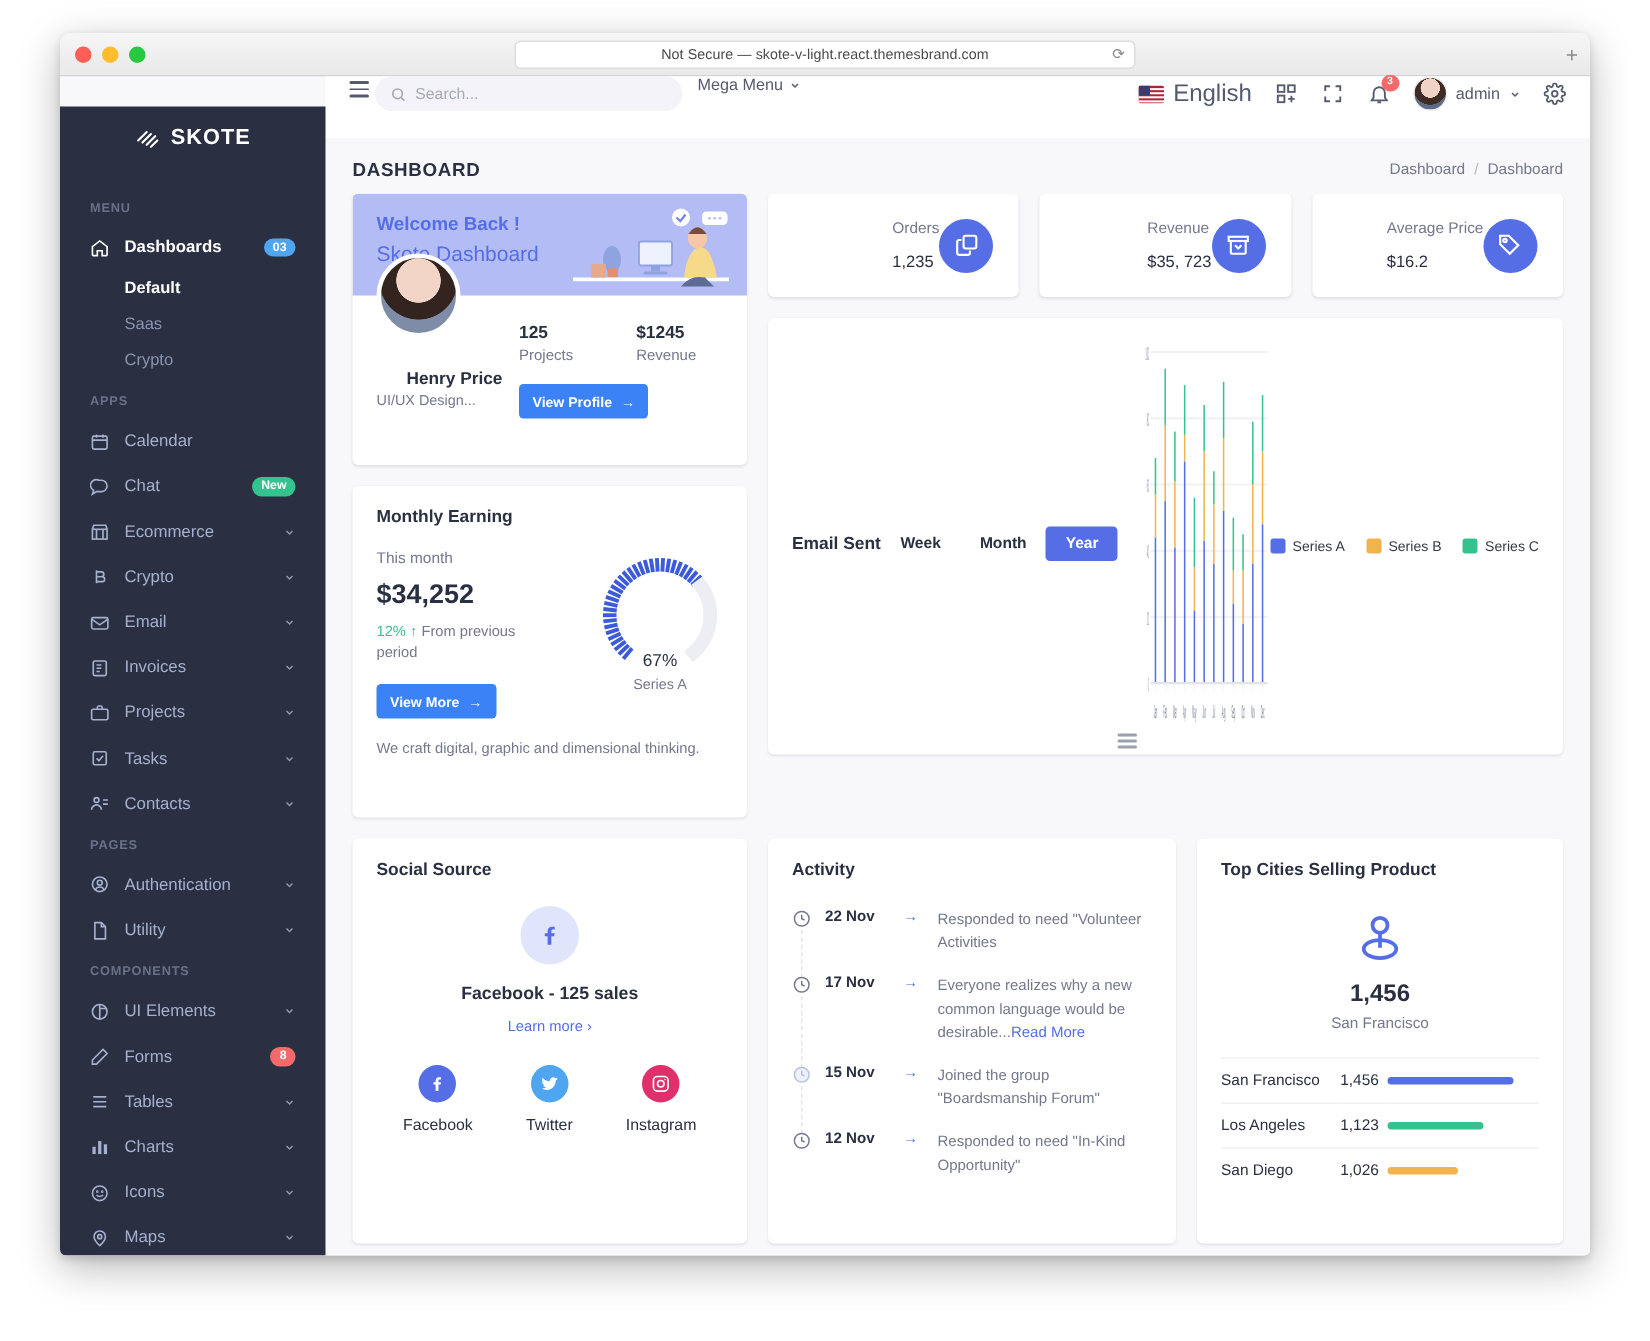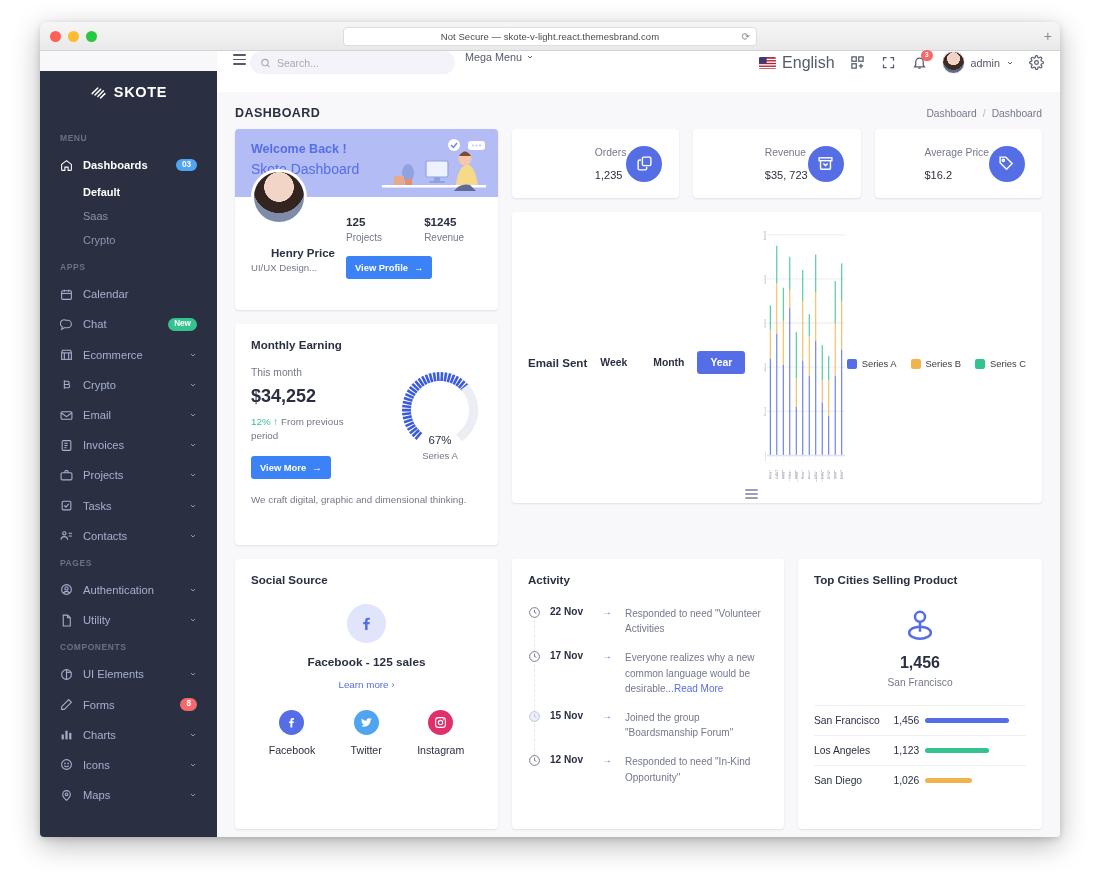--- a/index.html
+++ b/index.html
@@ -450,20 +450,33 @@
         <div class="menu-item">
           <span class="ic">
             <svg viewBox="0 0 24 24" fill="none" stroke="currentColor" stroke-width="2">
                   <path d="M16 3l5 5L8 21H3v-5z"></path>
                 </svg>
           </span>
           <span class="lbl">Forms</span>
           <span class="badge danger">8</span>
         </div>
 
+        <div class="menu-item">
+          <span class="ic">
+            <svg viewBox="0 0 24 24" fill="none" stroke="currentColor" stroke-width="2">
+                  <line x1="4" y1="6" x2="20" y2="6"></line>
+                  <line x1="4" y1="12" x2="20" y2="12"></line>
+                  <line x1="4" y1="18" x2="20" y2="18"></line>
+                </svg>
+          </span>
+          <span class="lbl">Tables</span>
+          <svg class="chev" viewBox="0 0 24 24" fill="none" stroke="currentColor" stroke-width="3">
+                <polyline points="6 9 12 15 18 9"></polyline>
+              </svg>
+        </div>
 
         <div class="menu-item">
           <span class="ic">
             <svg viewBox="0 0 24 24" fill="currentColor">
                   <rect x="3" y="12" width="4" height="9"></rect>
                   <rect x="10" y="5" width="4" height="16"></rect>
                   <rect x="17" y="9" width="4" height="12"></rect>
                 </svg>
           </span>
           <span class="lbl">Charts</span>

